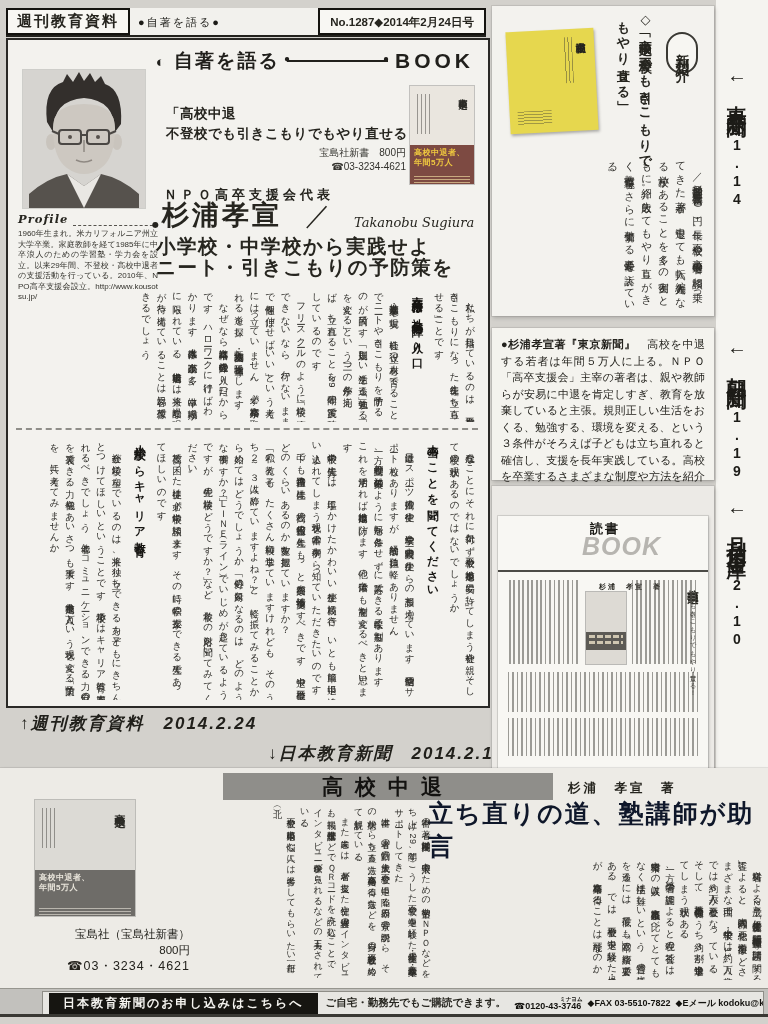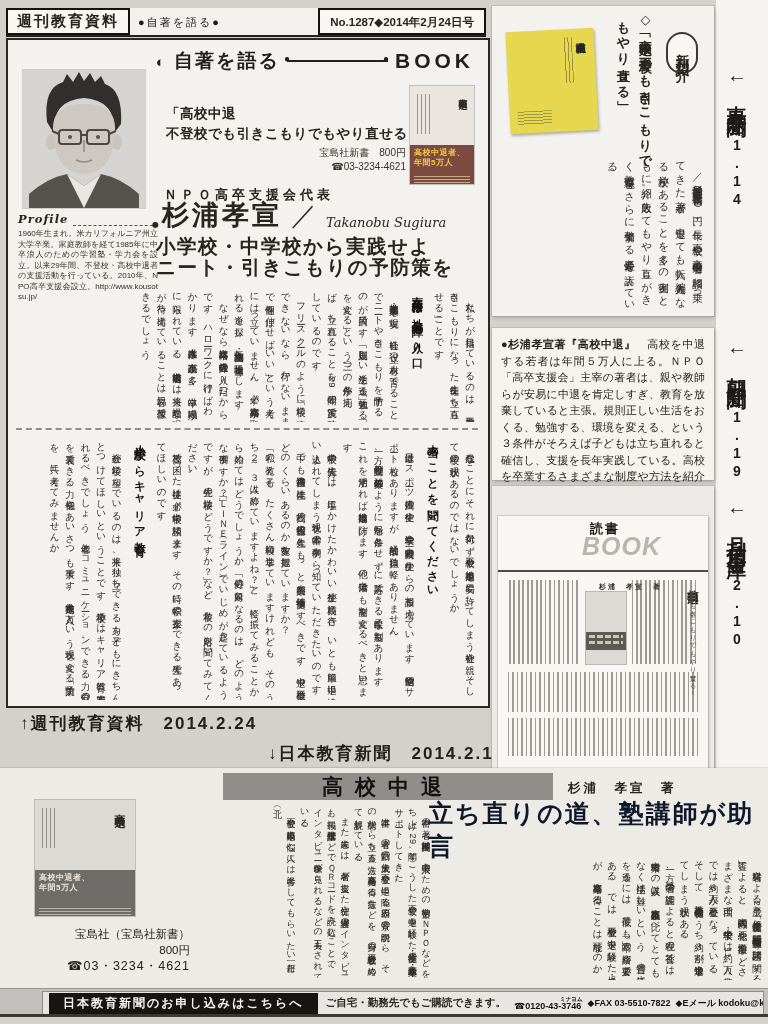--- a/index.html
+++ b/index.html
@@ -26,21 +26,21 @@
   .halfmoon{font-size:15px;}
   .rule-dots{flex:1;height:2px;background:#21201c;position:relative;}
   .rule-dots::before,.rule-dots::after{content:"●";position:absolute;top:-7px;font-size:10px;color:#21201c;}
   .rule-dots::before{left:-3px;}
   .rule-dots::after{right:-3px;}
   .book-word{font-size:21px;letter-spacing:4px;font-weight:700;}
   .wk-photo{left:15px;top:30px;width:122px;height:138px;background:#d6d4d0;box-shadow:0 0 0 1px rgba(0,0,0,.15);}
   .wk-title{left:158px;top:52px;font-size:13.5px;font-weight:800;line-height:20px;letter-spacing:.5px;margin-top:12px;}
   .wk-pub{left:248px;top:106px;width:150px;text-align:right;font-size:10px;line-height:14px;color:#33322d;}
   .wk-role{left:156px;top:146px;font-size:13px;letter-spacing:4px;font-weight:600;}
-  .wk-author{left:154px;top:157px;display:flex;align-items:flex-end;gap:9px;}
+  .wk-author{left:154px;top:157px;display:flex;align-items:flex-end;gap:23px;}
   .wk-author .nm{font-size:27px;font-weight:900;letter-spacing:3px;}
   .wk-author .slash{font-size:26px;font-weight:300;}
   .wk-author .en{font-family:"DejaVu Serif","Liberation Serif",serif;font-style:italic;font-size:13px;padding-bottom:3px;}
   .wk-headline{left:148px;top:196px;font-size:19.5px;font-weight:900;line-height:21px;letter-spacing:1.5px;}
   .wk-profile{left:10px;top:172px;width:140px;}
   .pf-label{display:flex;align-items:flex-end;font-family:"DejaVu Serif","Liberation Serif",serif;
             font-style:italic;font-weight:700;font-size:11.5px;letter-spacing:1px;color:#26251f;}
   .pf-rule{flex:1;border-top:1px dashed #55534d;margin-left:5px;position:relative;}
   .pf-rule::after{content:"●";position:absolute;right:-2px;top:-7px;font-size:8px;}
   .wk-profile p{margin:3px 0 0;font-size:8px;line-height:10.5px;text-align:justify;color:#33322c;word-break:break-all;}
@@ -57,21 +57,21 @@
             background:repeating-linear-gradient(to left,rgba(70,68,64,.5) 0 1px,transparent 1px 4px);}
   .cv-band{position:relative;height:40%;background:#7d4a42;color:#f0c93f;font-weight:800;font-size:8px;
            line-height:10px;padding:3px 4px 0;letter-spacing:.5px;}
   .cv-band-lines{position:absolute;left:4px;bottom:3px;right:4px;height:8px;
             background:repeating-linear-gradient(to bottom,rgba(240,220,160,.65) 0 1px,transparent 1px 3px);}
   .gray .cv-top{background:#dcdad5;}
   .gray .cv-band{background:#6e6c68;color:#eae6dc;}
   .gray .cv-band-lines{background:repeating-linear-gradient(to bottom,rgba(235,230,220,.6) 0 1px,transparent 1px 3px);}
 
   
-  .caption{position:absolute;font-size:17px;font-weight:700;letter-spacing:2px;color:#21201b;}
+  .caption{position:absolute;font-size:17px;font-weight:700;letter-spacing:2px;color:#21201b;font-style:italic;}
 
   
   .right-margin{left:716px;top:0;width:52px;height:792px;background:#f5f4f0;}
   .mlabel{position:absolute;writing-mode:vertical-rl;text-orientation:upright;color:#1c1b17;}
   .mlabel .mname{font-size:20px;font-weight:700;letter-spacing:4px;}
   .mlabel .mdate{font-size:14px;font-weight:700;margin-top:14px;letter-spacing:2px;}
 
   
   .tokyo{left:492px;top:6px;width:222px;height:310px;background:#f3f2ee;}
   .tk-title{position:absolute;right:58px;top:6px;height:152px;writing-mode:vertical-rl;
@@ -267,21 +267,21 @@
       <span class="cv-title">高校中退</span>
       <div class="tk-cv-lines"></div>
       <div class="tk-cv-foot"></div>
     </div>
     <div class="tk-body vcols">
       <p>／杉浦孝宣著（宝島社新書800円）　長年、不登校や高校中退者の相談に乗ってきた著者が、中退しても転入、編入先となる学校があることを多くの実例とともに紹介。失敗してもやり直しがきく教育環境をさらに整備する必要性を訴えている。</p>
     </div>
   </section>
 
   <section class="paper asahi">
-    <p><b>●杉浦孝宣著『高校中退』</b><span>　高校を中退する若者は年間５万人に上る。ＮＰＯ「高卒支援会」主宰の著者は、親や教師らが安易に中退を肯定しすぎ、教育を放棄していると主張。規則正しい生活をおくる、勉強する、環境を変える、という３条件がそろえば子どもは立ち直れると確信し、支援を長年実践している。高校を卒業するさまざまな制度や方法を紹介する。（宝島社新書・800円）</span></p>
+    <p><b>●杉浦孝宣著『東京新聞』</b><span>　高校を中退する若者は年間５万人に上る。ＮＰＯ「高卒支援会」主宰の著者は、親や教師らが安易に中退を肯定しすぎ、教育を放棄していると主張。規則正しい生活をおくる、勉強する、環境を変える、という３条件がそろえば子どもは立ち直れると確信し、支援を長年実践している。高校を卒業するさまざまな制度や方法を紹介する。（宝島社新書・800円）</span></p>
   </section>
 
   <section class="paper shinkin">
     <div class="sk-page">
       <div class="dk-logo">
         <span class="dk-book">BOOK</span>
         <span class="dk-kanji">読書</span>
       </div>
       <div class="sk-rule"></div>
       <div class="sk-titleblock">

